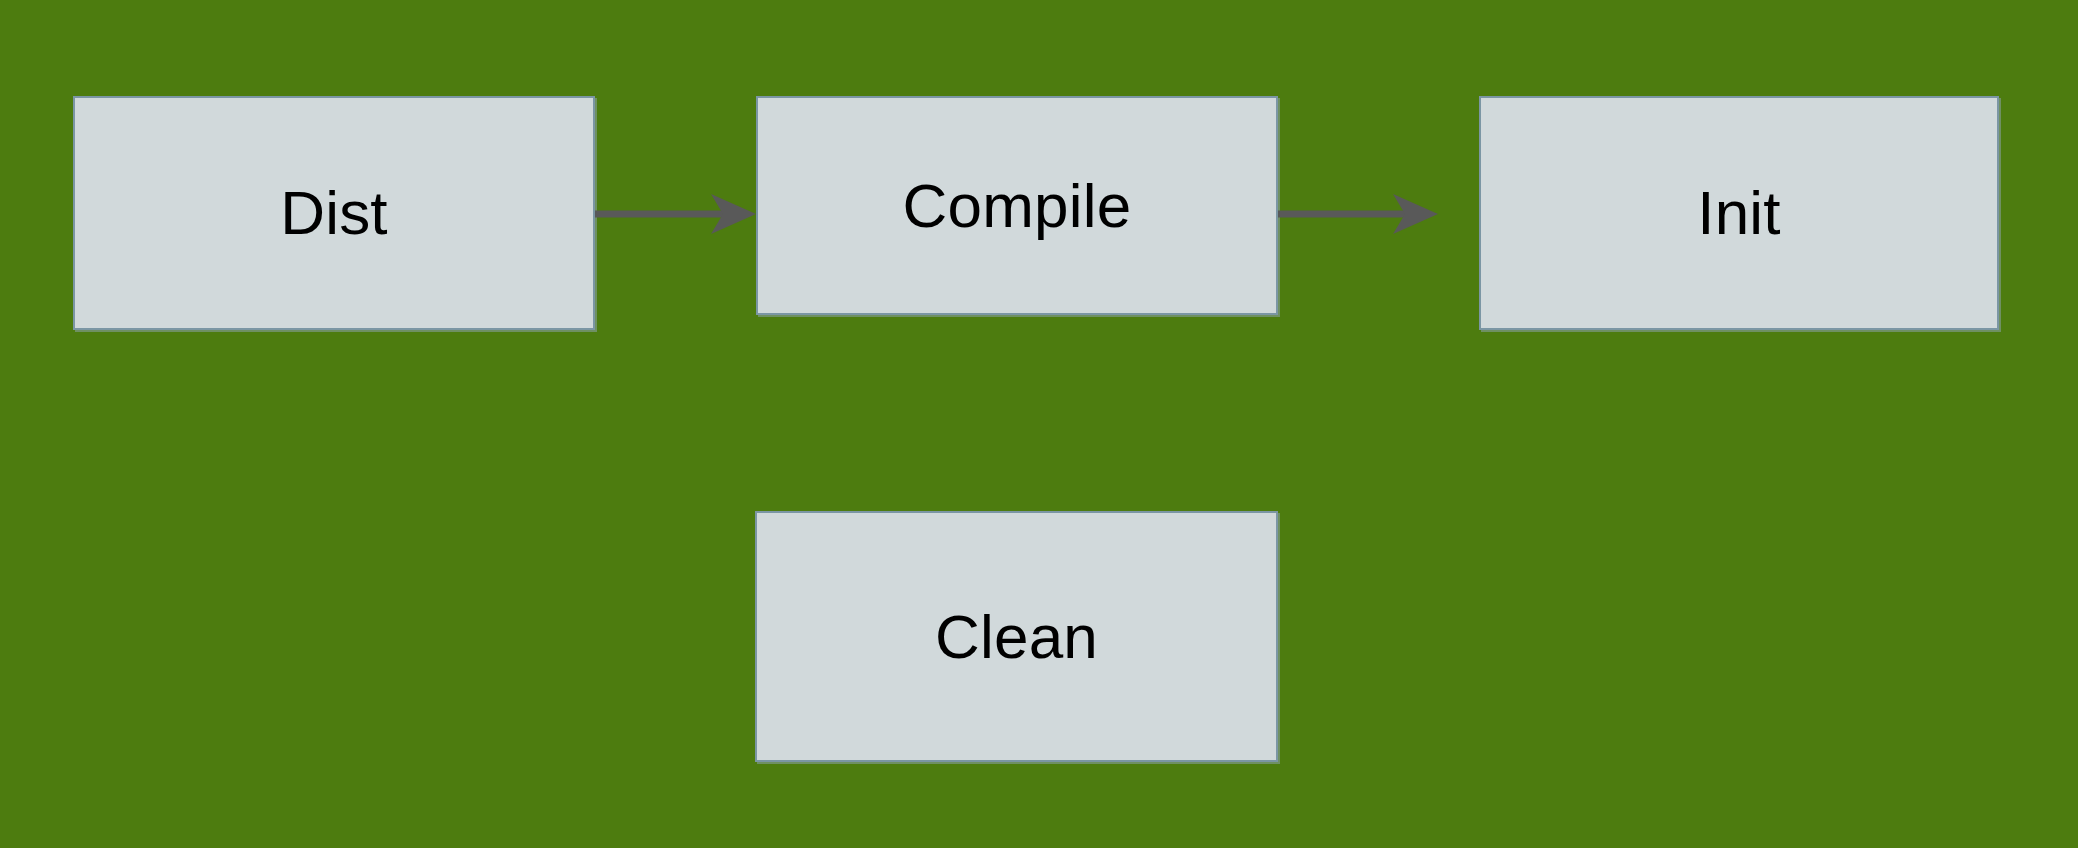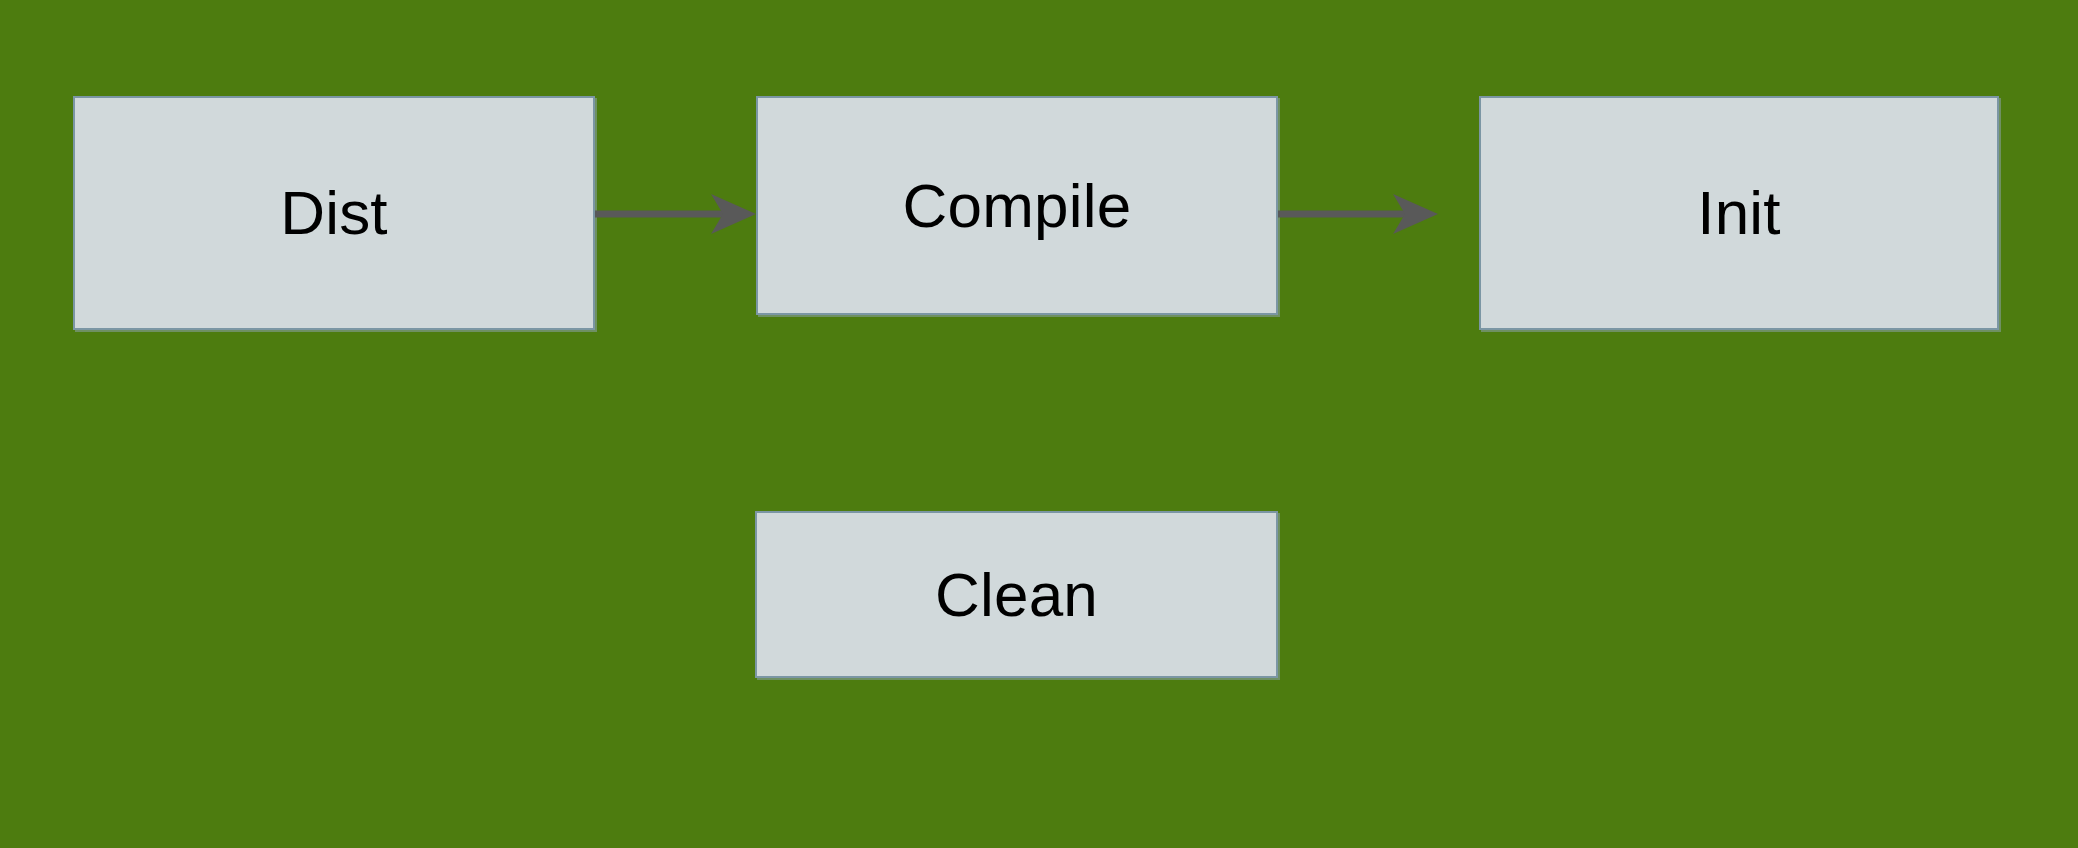--- a/index.html
+++ b/index.html
@@ -39,21 +39,21 @@
     color: #000000;
     line-height: 1;
     letter-spacing: 0.2px;
     white-space: nowrap;
   }
 
   
   #node-dist    { left: 73px;   top: 96px;  width: 522px; height: 234px; }
   #node-compile { left: 756px;  top: 96px;  width: 522px; height: 219px; }
   #node-init    { left: 1438px; top: 96px;  width: 520px; height: 234px; margin-left: 41px; }
-  #node-clean   { left: 755px;  top: 511px; width: 523px; height: 167px; }
+  #node-clean   { left: 755px;  top: 511px; width: 523px; height: 251px; }
 
   
   .edge {
     position: absolute;
     overflow: visible;
   }
   #edge-dist-compile { left: 595px;  top: 186px; width: 161px; height: 56px; }
   #edge-compile-init { left: 1278px; top: 186px; width: 160px; height: 56px; }
 
   .edge svg { display: block; overflow: visible; }

